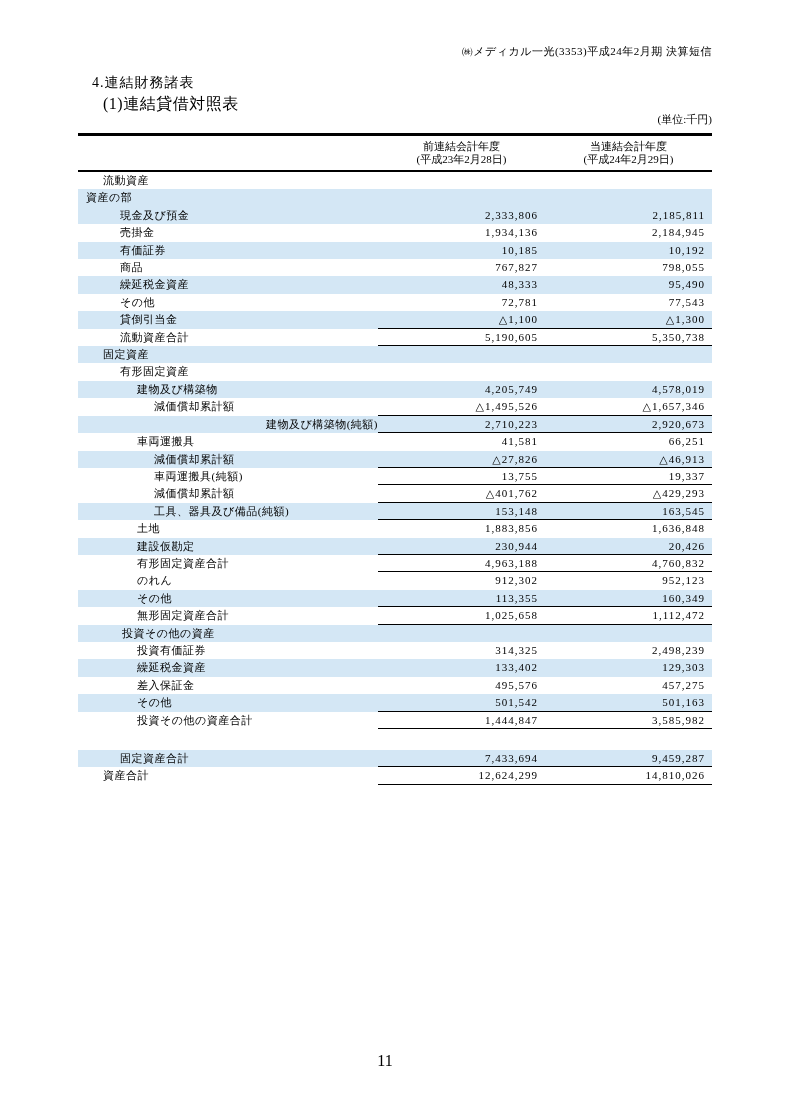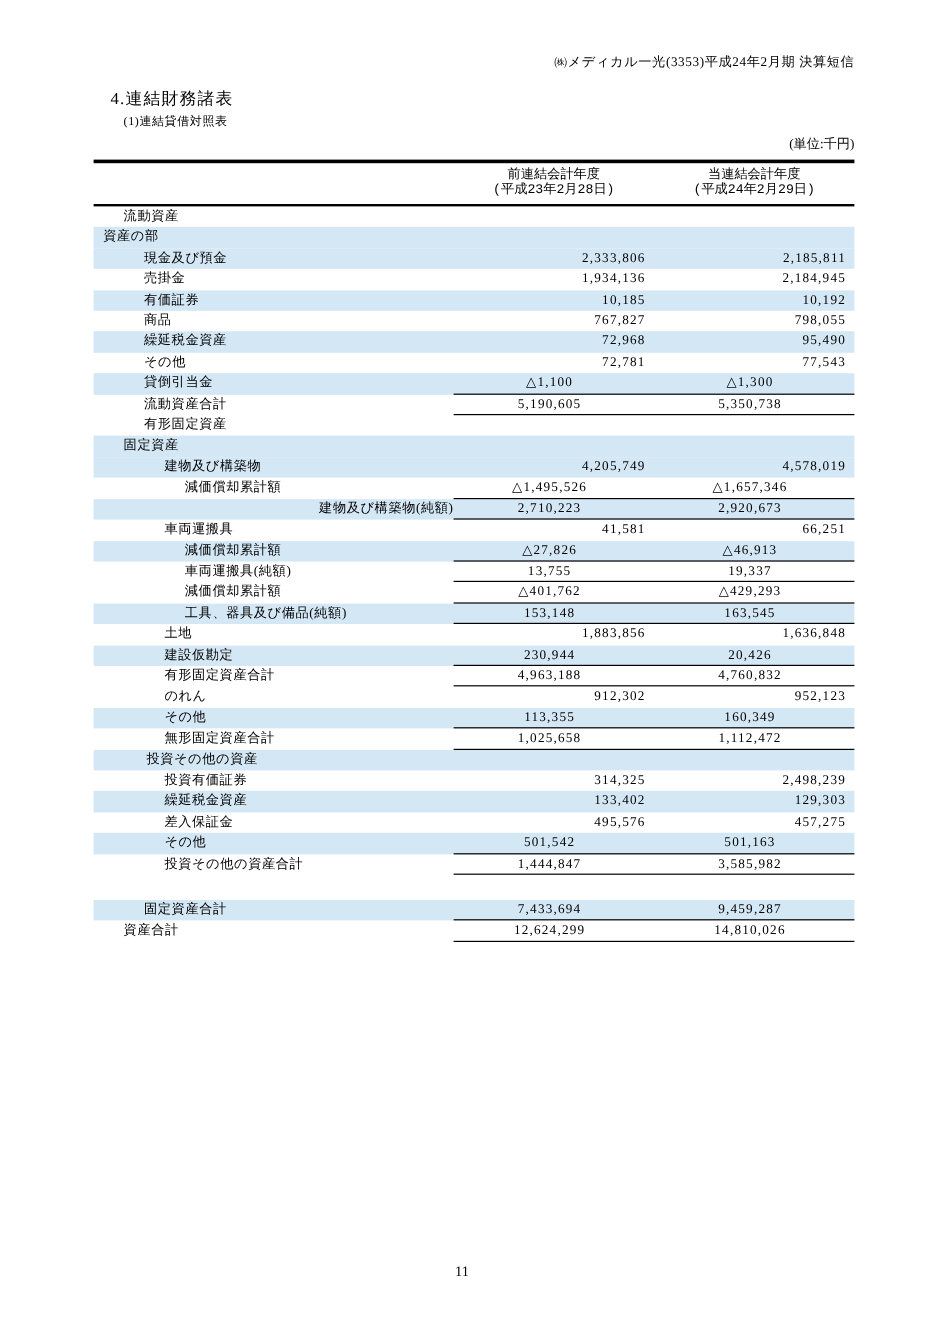--- a/index.html
+++ b/index.html
@@ -14,37 +14,36 @@
   .doc-note {
     position: absolute; top: 44px; left: 0; width: 712px;
     text-align: right; font-size: 11px; letter-spacing: 0.5px;
   }
   .sec-title {
     position: absolute; top: 74px; left: 92px;
     font-size: 14px; letter-spacing: 1px;
   }
   .sub-title {
     position: absolute; top: 94px; left: 103px;
-    font-size: 10px; letter-spacing: 0.5px;
+    font-size: 16px; letter-spacing: 0.5px;
   }
   .unit {
     position: absolute; top: 112px; left: 0; width: 712px;
     text-align: right; font-size: 11px;
   }
   .bs-table {
     position: absolute; top: 133px; left: 78px; width: 634px;
     border-top: 3px solid #000;
     font-size: 11px;
   }
   .thead {
     display: flex;
     height: 34px;
     border-bottom: 2px solid #000;
     align-items: center;
-    font-family: Liberation Mono, monospace;
   }
   .th-label { width: 300px; }
   .th {
     width: 167px; text-align: center;
     font-size: 11px; line-height: 13px;
   }
   .tbody { }
   .row {
     display: flex;
     height: 17.42px;
@@ -61,25 +60,24 @@
     width: 167px;
     box-sizing: border-box;
     text-align: right;
     padding-right: 7px;
     line-height: 17.42px;
     letter-spacing: 1px;
     font-variant-numeric: tabular-nums;
   }
   .row.underline .num {
     border-bottom: 1.2px solid #000;
-    text-align: center;
   }
   .page-num {
     position: absolute; top: 1052px; left: 0; width: 770px;
-    text-align: center; font-size: 12px;
+    text-align: center; font-size: 16px;
   }
 </style>
 </head>
 <body>
 
 <div class="page">
 
   <div class="doc-note">㈱メディカル一光(3353)平成24年2月期 決算短信</div>
 
   <div class="sec-title">4.連結財務諸表</div>
@@ -126,45 +124,45 @@
           <div class="num">10,185</div>
           <div class="num">10,192</div>
         </div>
         <div class="row">
           <div class="label" style="padding-left: 42px;">商品</div>
           <div class="num">767,827</div>
           <div class="num">798,055</div>
         </div>
         <div class="row" style="background: rgb(212, 231, 245);">
           <div class="label" style="padding-left: 42px;">繰延税金資産</div>
-          <div class="num">72,968</div>
+          <div class="num">48,333</div>
           <div class="num">95,490</div>
         </div>
         <div class="row">
           <div class="label" style="padding-left: 42px;">その他</div>
           <div class="num">72,781</div>
           <div class="num">77,543</div>
         </div>
         <div class="row underline" style="background: rgb(212, 231, 245);">
           <div class="label" style="padding-left: 42px;">貸倒引当金</div>
           <div class="num">△1,100</div>
           <div class="num">△1,300</div>
         </div>
         <div class="row underline">
           <div class="label" style="padding-left: 42px;">流動資産合計</div>
           <div class="num">5,190,605</div>
           <div class="num">5,350,738</div>
         </div>
+        <div class="row" style="background: rgb(212, 231, 245);">
+          <div class="label" style="padding-left: 25px;">固定資産</div>
+          <div class="num"></div>
+          <div class="num"></div>
+        </div>
         <div class="row">
           <div class="label" style="padding-left: 42px;">有形固定資産</div>
-          <div class="num"></div>
-          <div class="num"></div>
-        </div>
-        <div class="row" style="background: rgb(212, 231, 245);">
-          <div class="label" style="padding-left: 25px;">固定資産</div>
           <div class="num"></div>
           <div class="num"></div>
         </div>
         <div class="row" style="background: rgb(212, 231, 245);">
           <div class="label" style="padding-left: 59px;">建物及び構築物</div>
           <div class="num">4,205,749</div>
           <div class="num">4,578,019</div>
         </div>
         <div class="row underline">
           <div class="label" style="padding-left: 76px;">減価償却累計額</div>

